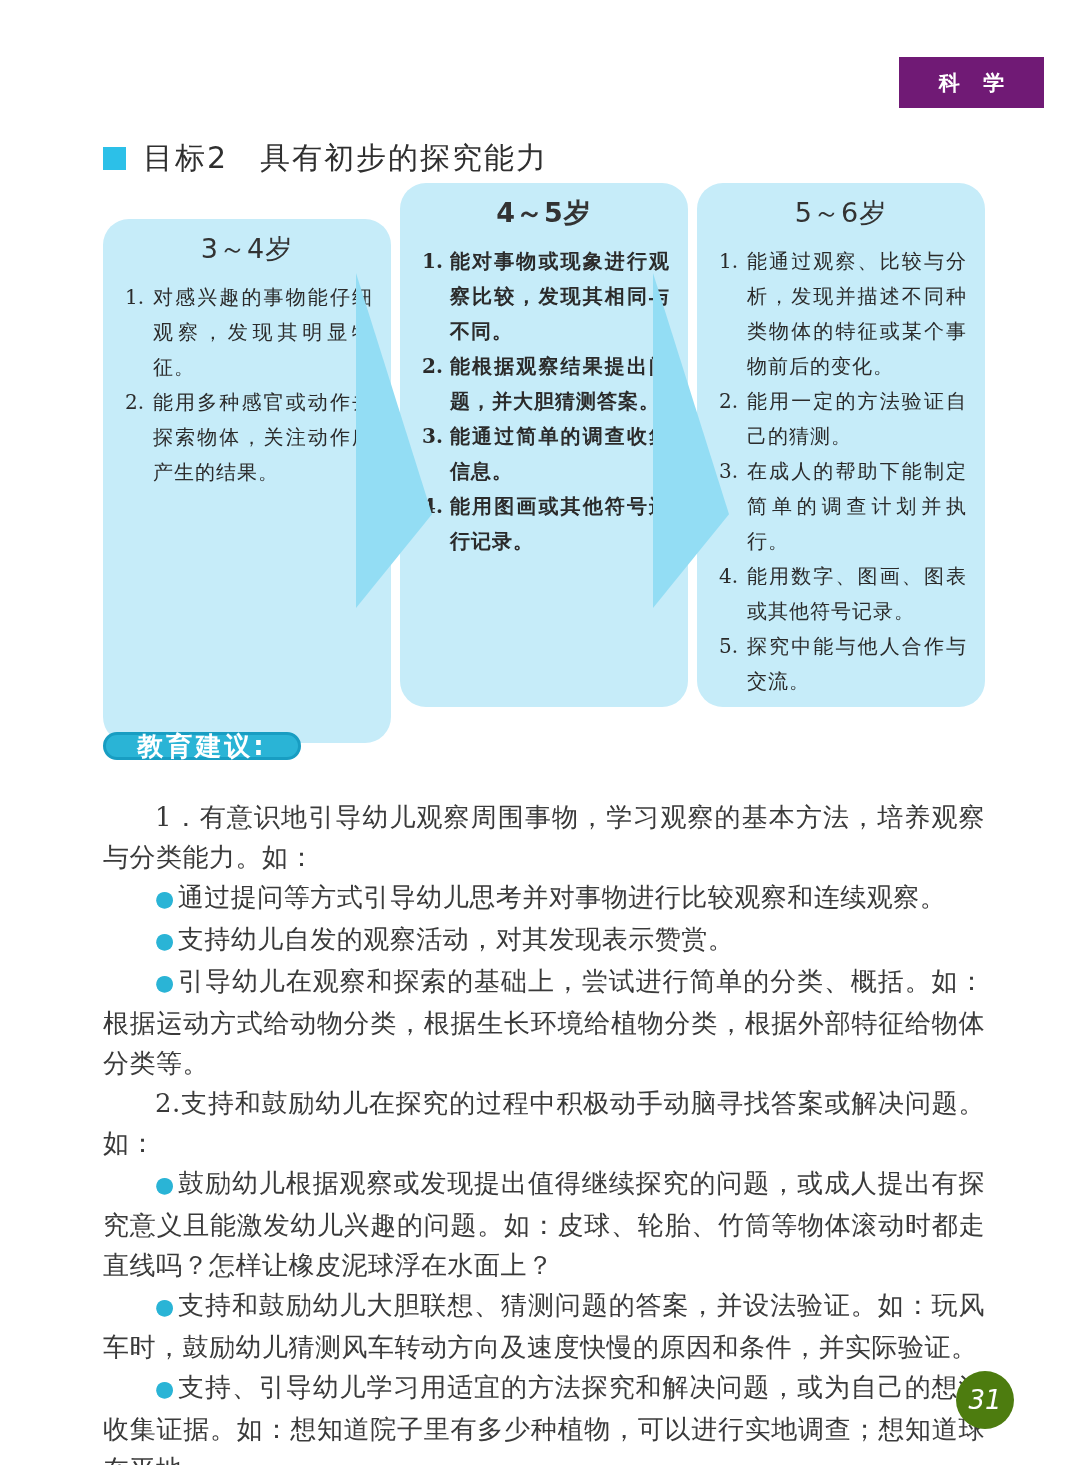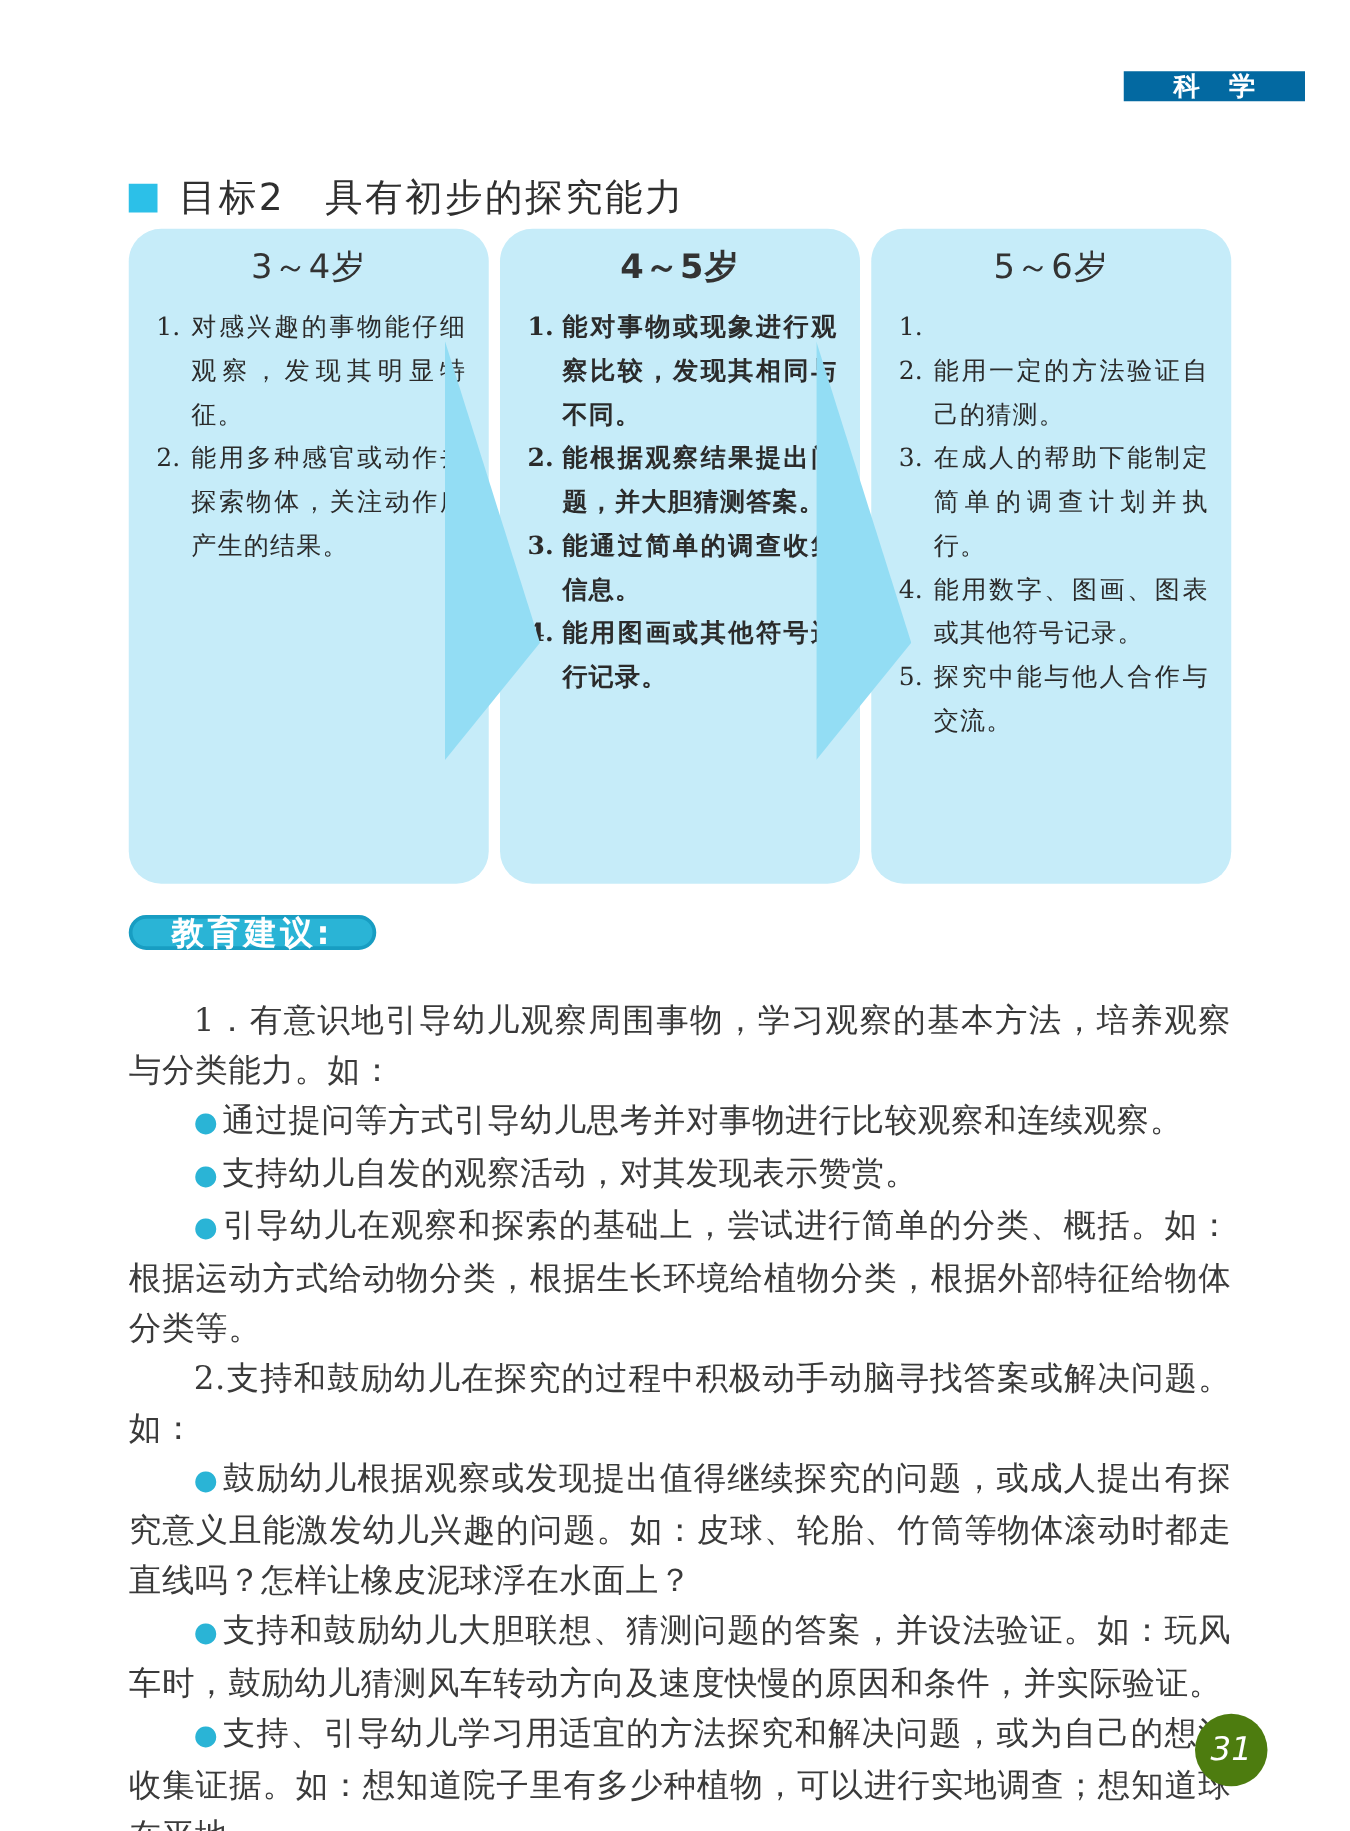--- a/index.html
+++ b/index.html
@@ -12,41 +12,41 @@
   }
   *{box-sizing:border-box;}
   html,body{margin:0;padding:0;background:#ffffff;}
   .page{
     position:relative;width:1080px;height:1465px;background:#ffffff;
     font-family:"DejaVu Serif","Liberation Serif",serif;color:var(--ink);
     overflow:hidden;margin:0 auto;
   }
   
   .corner-badge{
-    position:absolute;top:57px;left:899px;width:145px;height:24px;
-    background:#0369a1;color:#ffffff;
+    position:absolute;top:57px;left:899px;width:145px;height:51px;
+    background:#701a75;color:#ffffff;
     font-family:"DejaVu Sans","Liberation Sans",sans-serif;
     font-weight:bold;font-size:21px;letter-spacing:8px;
     display:flex;align-items:center;justify-content:center;
     padding-left:8px;
   }
   
   .goal-header{position:absolute;left:103px;top:138px;display:flex;align-items:center;}
   .goal-square{width:23px;height:23px;background:var(--square);margin-right:17px;}
   .goal-title{
     font-family:"DejaVu Sans","Liberation Sans",sans-serif;
     font-size:30px;color:#2f2f2f;letter-spacing:2px;
   }
   
   .panels{position:absolute;left:103px;top:183px;width:882px;height:524px;}
   .panel{
     position:absolute;top:0;width:288px;height:524px;
     background:var(--panel-bg);border-radius:26px;
   }
-  .panel.p0{left:0;}
+  .panel.p0{left:0;margin-top:36px;}
   .panel.p1{left:297px;font-weight:bold;}
   .panel.p2{left:594px;}
   .panel-arrow{
     position:absolute;top:90px;width:76px;height:335px;
     background:var(--arrow);
     clip-path:polygon(0 0,100% 72%,0 100%);
     pointer-events:none;
   }
   .panel-arrow.arrow-1{left:253px;}
   .panel-arrow.arrow-2{left:550px;}
@@ -134,20 +134,21 @@
     <span class="txt">能用图画或其他符号进行记录。</span>
   </div>
 </div>
   </div>
 
   <div class="panel p2">
     <div class="panel-title">5～6岁</div>
     <div class="panel-items">
   <div class="p-item">
     <span class="num">1.</span>
+    <span class="txt">能通过观察、比较与分析，发现并描述不同种类物体的特征或某个事物前后的变化。</span>
   </div>
 
   <div class="p-item">
     <span class="num">2.</span>
     <span class="txt">能用一定的方法验证自己的猜测。</span>
   </div>
 
   <div class="p-item">
     <span class="num">3.</span>
     <span class="txt">在成人的帮助下能制定简单的调查计划并执行。</span>

